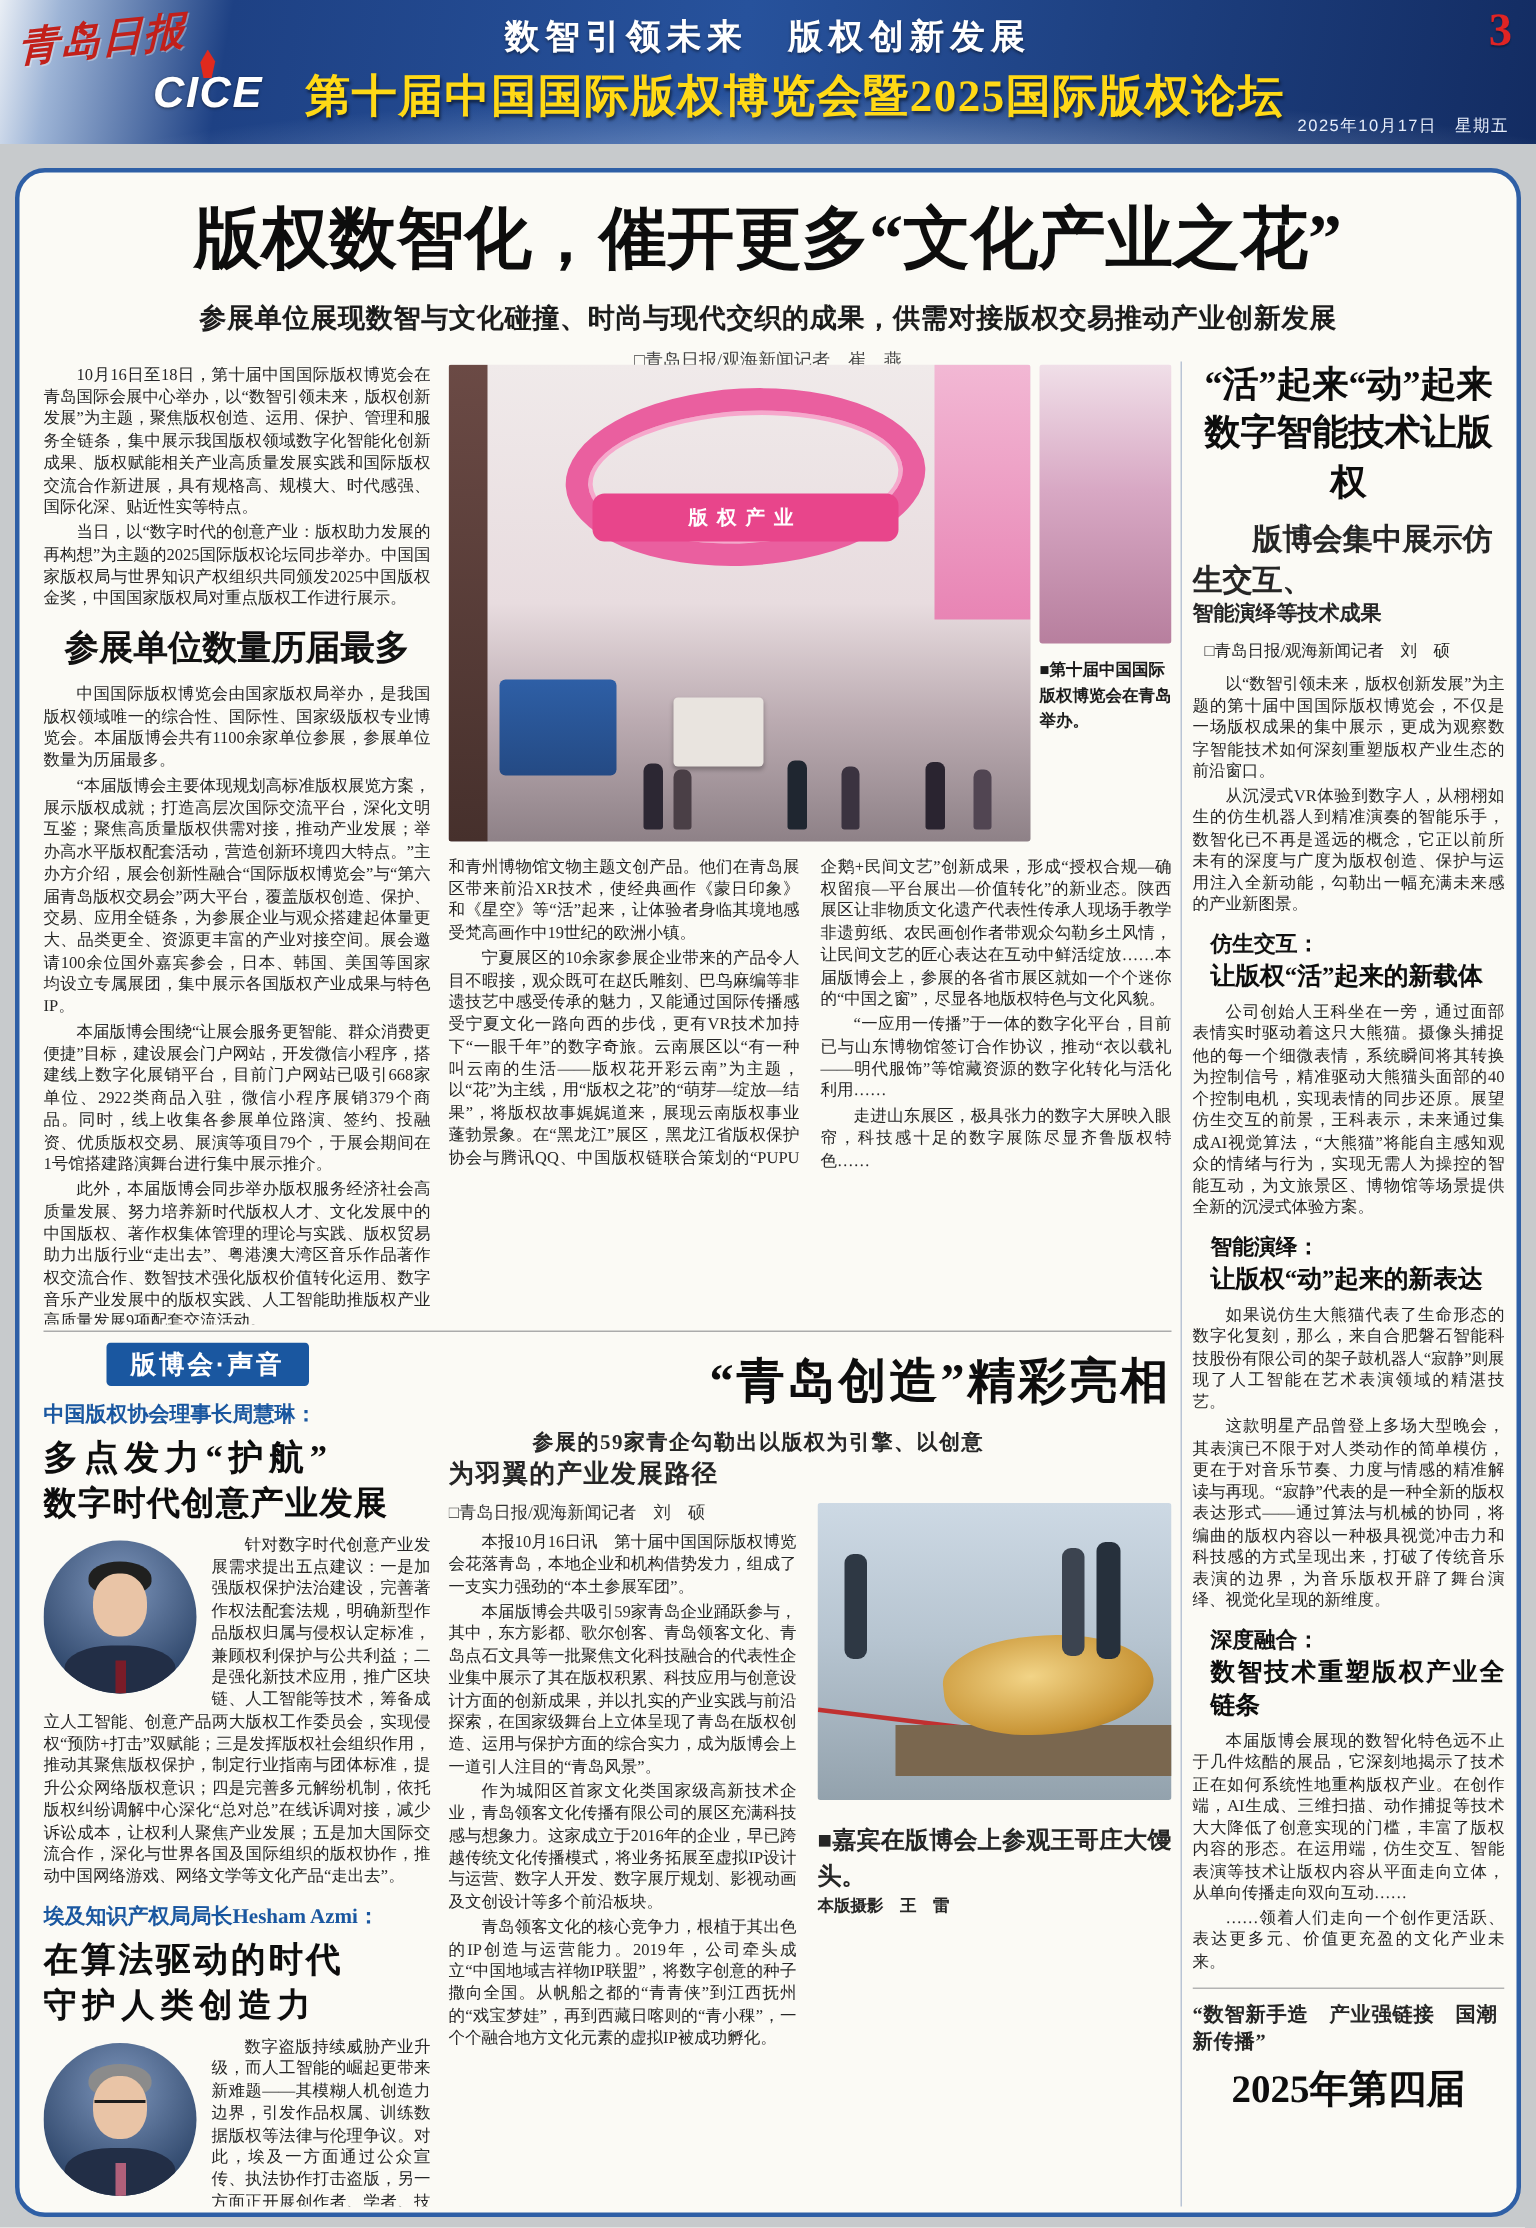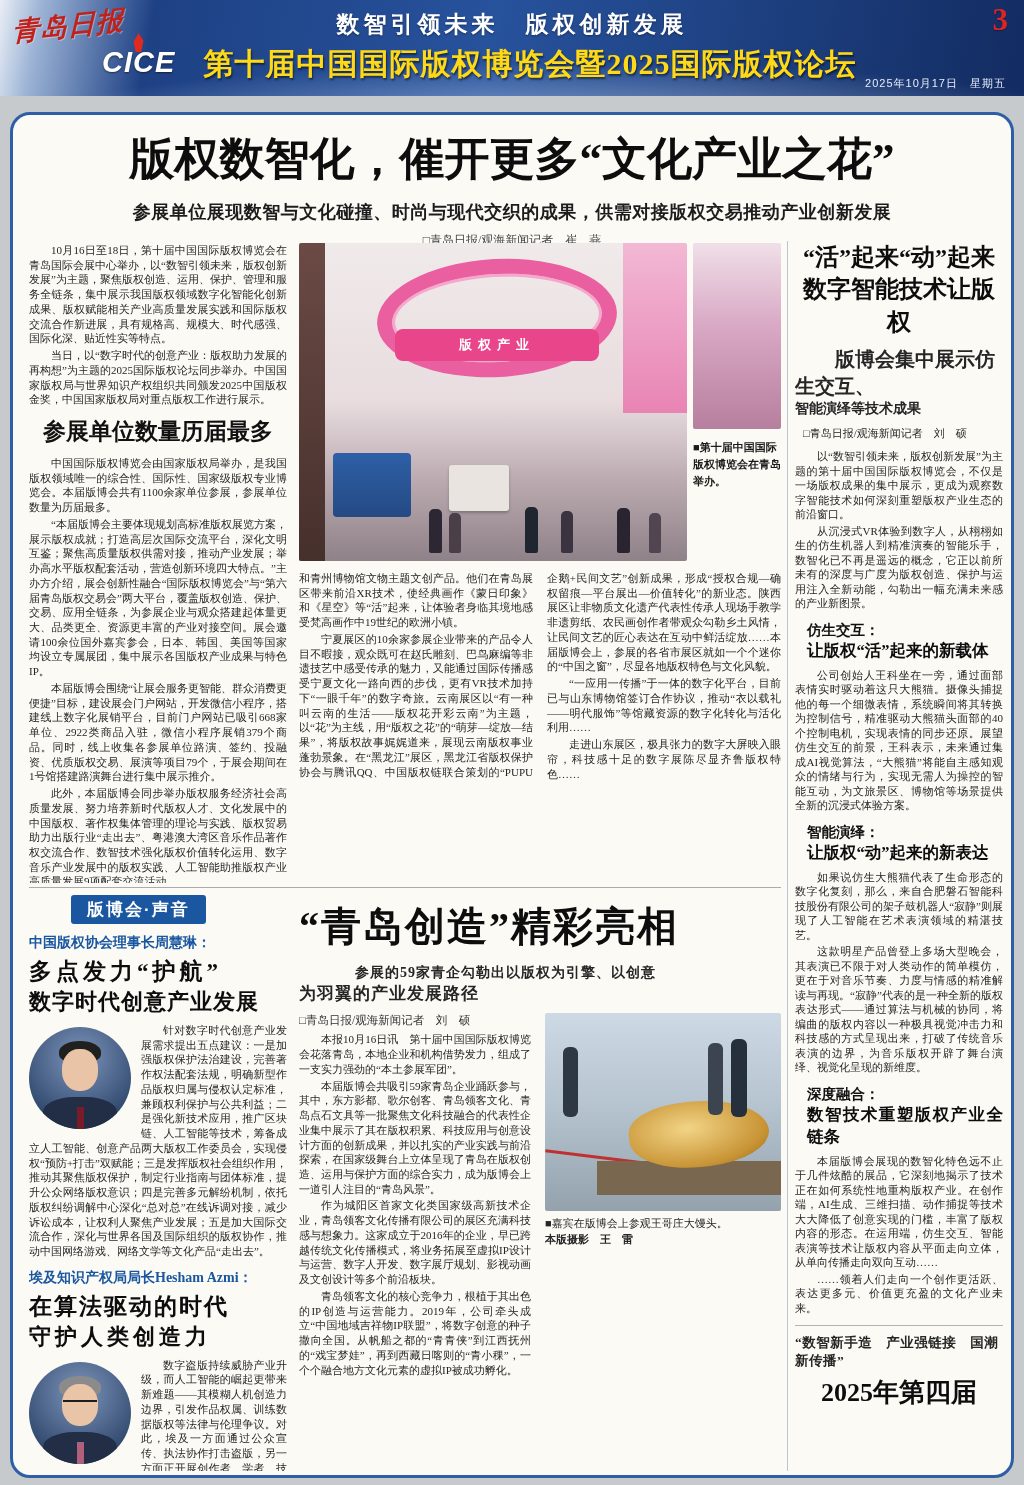--- a/index.html
+++ b/index.html
@@ -73,36 +73,36 @@
 .portrait { float:left; width:102px; height:102px; border-radius:50%; margin:4px 10px 4px 0; position:relative; overflow:hidden; background:radial-gradient(circle at 50% 30%,#7d95bb,#2c4468 80%); }
 .pt-hair { position:absolute; top:14px; left:30px; width:42px; height:22px; background:#20201f; border-radius:50% 50% 40% 40%; }
 .pt-head { position:absolute; top:22px; left:33px; width:36px; height:42px; background:#e9c4a6; border-radius:46%; }
 .pt-suit { position:absolute; bottom:-4px; left:14px; width:74px; height:36px; background:#222e46; border-radius:42% 42% 0 0; }
 .pt-tie  { position:absolute; bottom:0; left:48px; width:7px; height:22px; background:#7a1c28; }
 .portrait.gray .pt-hair { background:#8b8b8b; }
 .portrait.gray .pt-glasses { position:absolute; top:38px; left:34px; width:34px; height:9px; border-top:2px solid #1d1d1d; }
 .portrait.gray .pt-tie { background:#b0607a; }
 
 .mid2 { flex:1; height:100%; display:flex; flex-direction:column; overflow:hidden; }
-.mid2-h { text-align:left; font-size:40px; font-weight:900; margin-top:4px; letter-spacing:2px; color:#0d0d0d; }
+.mid2-h { text-align:right; font-size:32px; font-weight:900; margin-top:4px; letter-spacing:2px; color:#0d0d0d; }
 .mid2-sub1 { font-size:14px; font-weight:700; margin-top:10px; text-indent:4em; letter-spacing:1px; }
 .mid2-sub2 { font-size:17px; font-weight:700; letter-spacing:1px; }
 .mid2-cols { margin-top:8px; flex:1; display:flex; gap:14px; overflow:hidden; }
 .c2a { width:232px; font-size:11px; line-height:1.34; text-align:justify; overflow:hidden; }
 .c2b { flex:1; font-size:11px; line-height:1.34; text-align:justify; display:flex; flex-direction:column; overflow:hidden; }
 .byline2 { font-size:11.5px; color:#333; margin-bottom:4px; }
 .booth-photo { height:198px; position:relative; overflow:hidden; border-radius:2px;
   background:linear-gradient(180deg,#cdd9e4 0%,#b7c5d1 45%,#93a2ad 100%); }
 .bp-table { position:absolute; bottom:16px; left:52px; width:196px; height:34px; background:#7a674f; }
 .bp-dragon { position:absolute; bottom:44px; left:84px; width:140px; height:66px; background:radial-gradient(ellipse at 42% 40%,#f2d487,#c89435 68%,#96691c); border-radius:42% 58% 48% 52%; transform:rotate(-6deg); }
 .bp-rope { position:absolute; bottom:52px; left:0; width:110px; height:3px; background:#c03030; transform:rotate(7deg); }
 .bp-f1 { position:absolute; top:26px; right:34px; width:16px; height:78px; background:#26303c; border-radius:6px; }
 .bp-f2 { position:absolute; top:30px; right:58px; width:15px; height:72px; background:#3c4450; border-radius:6px; }
 .bp-f3 { position:absolute; top:34px; left:18px; width:15px; height:70px; background:#2e3844; border-radius:6px; }
-.cap2 { font-weight:normal; font-size:11px; margin-top:4px; line-height:1.5; text-indent:0; }
+.cap2 { font-weight:bold; font-size:16px; margin-top:16px; line-height:1.5; text-indent:0; }
 .cap2b { font-weight:bold; font-size:11px; text-align:left; margin-bottom:4px; }
 .c2b-text { flex:1; overflow:hidden; }
 
 
 .right-col { position:absolute; left:782px; top:126px; width:208px; height:1230px; overflow:hidden; }
 .a1-h { text-align:center; font-size:24px; font-weight:900; line-height:1.35; color:#0d0d0d; }
 .a1-sub1 { font-size:20px; font-weight:700; margin-top:8px; text-indent:2em; font-family:"Liberation Sans",sans-serif; }
 .a1-sub2 { font-size:14px; font-weight:700; font-family:"Liberation Sans",sans-serif; }
 .a1-byline { font-size:11px; margin:8px 0 8px; padding-left:8px; }
 .a1-body, .a2-body { font-size:11px; line-height:1.32; text-align:justify; }

